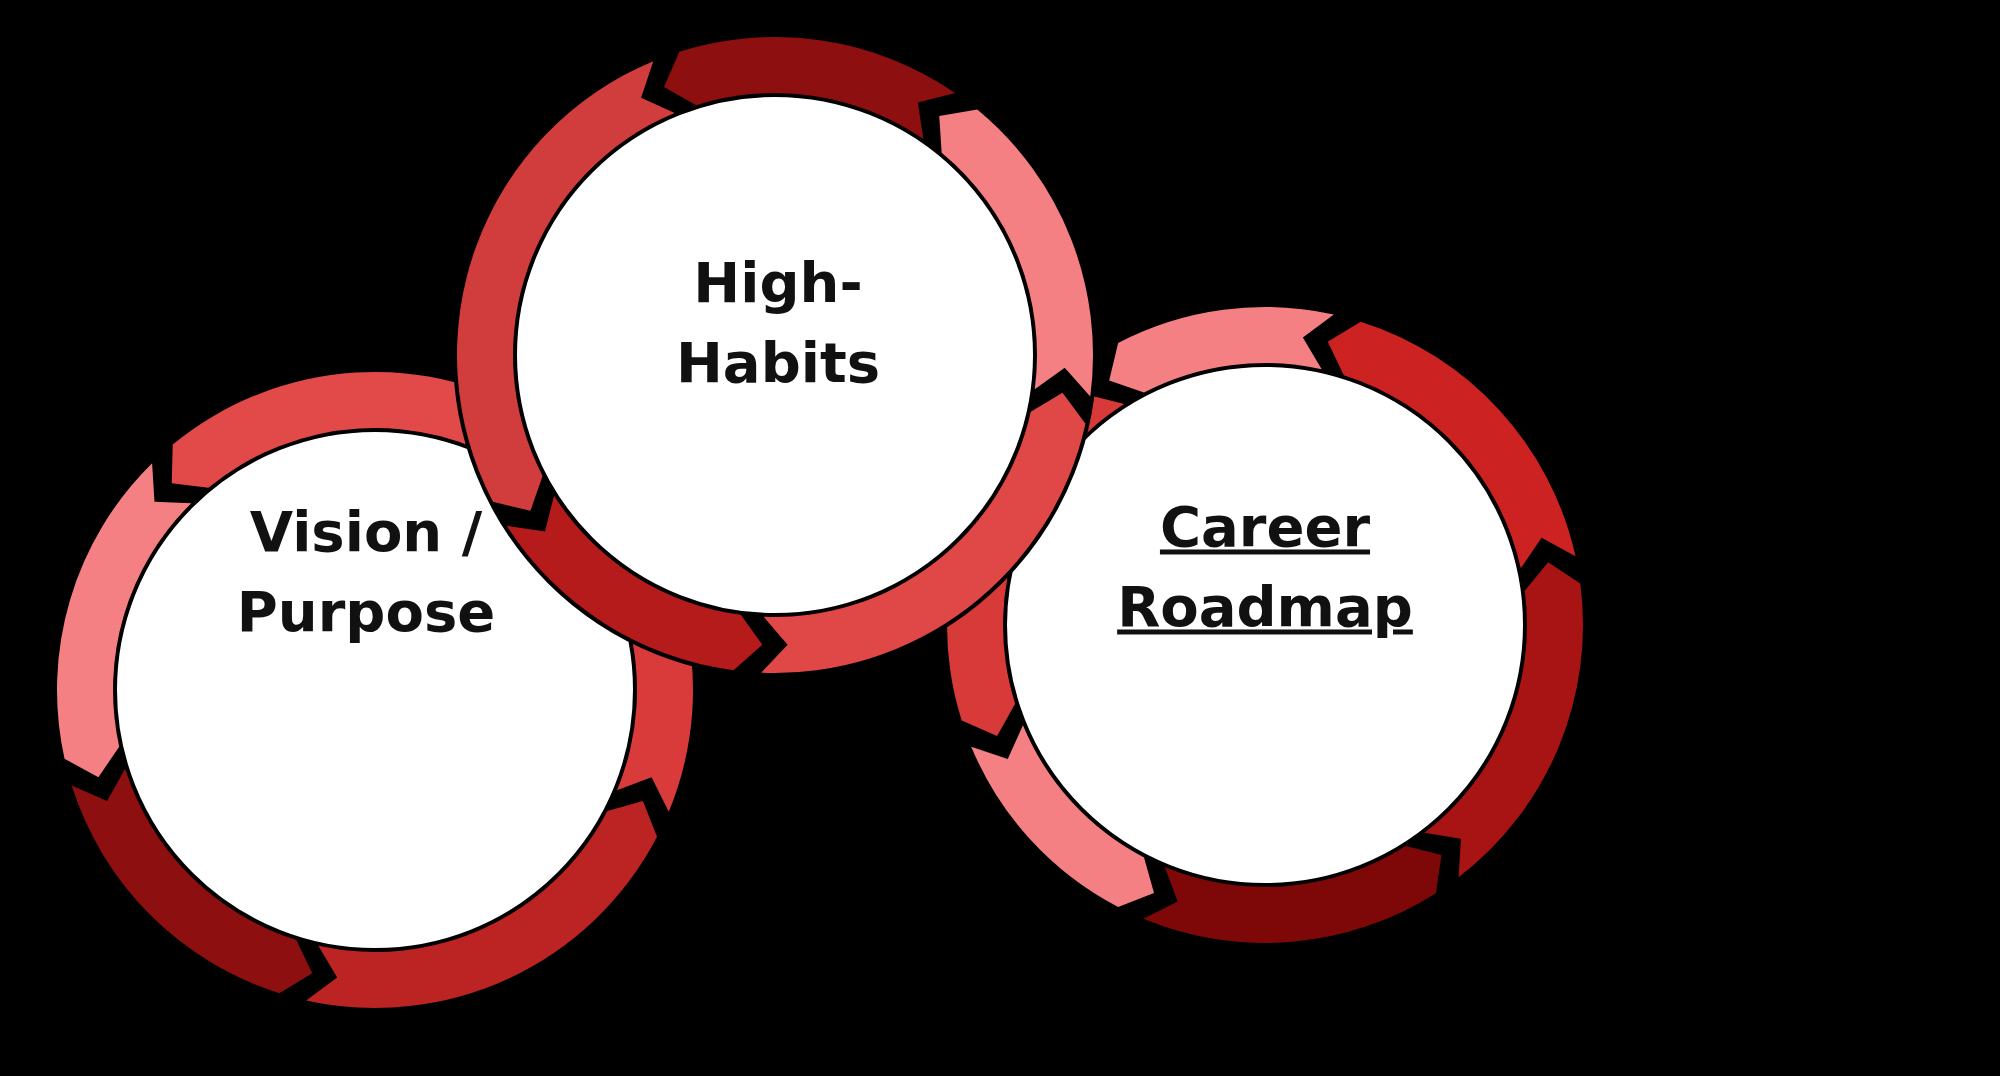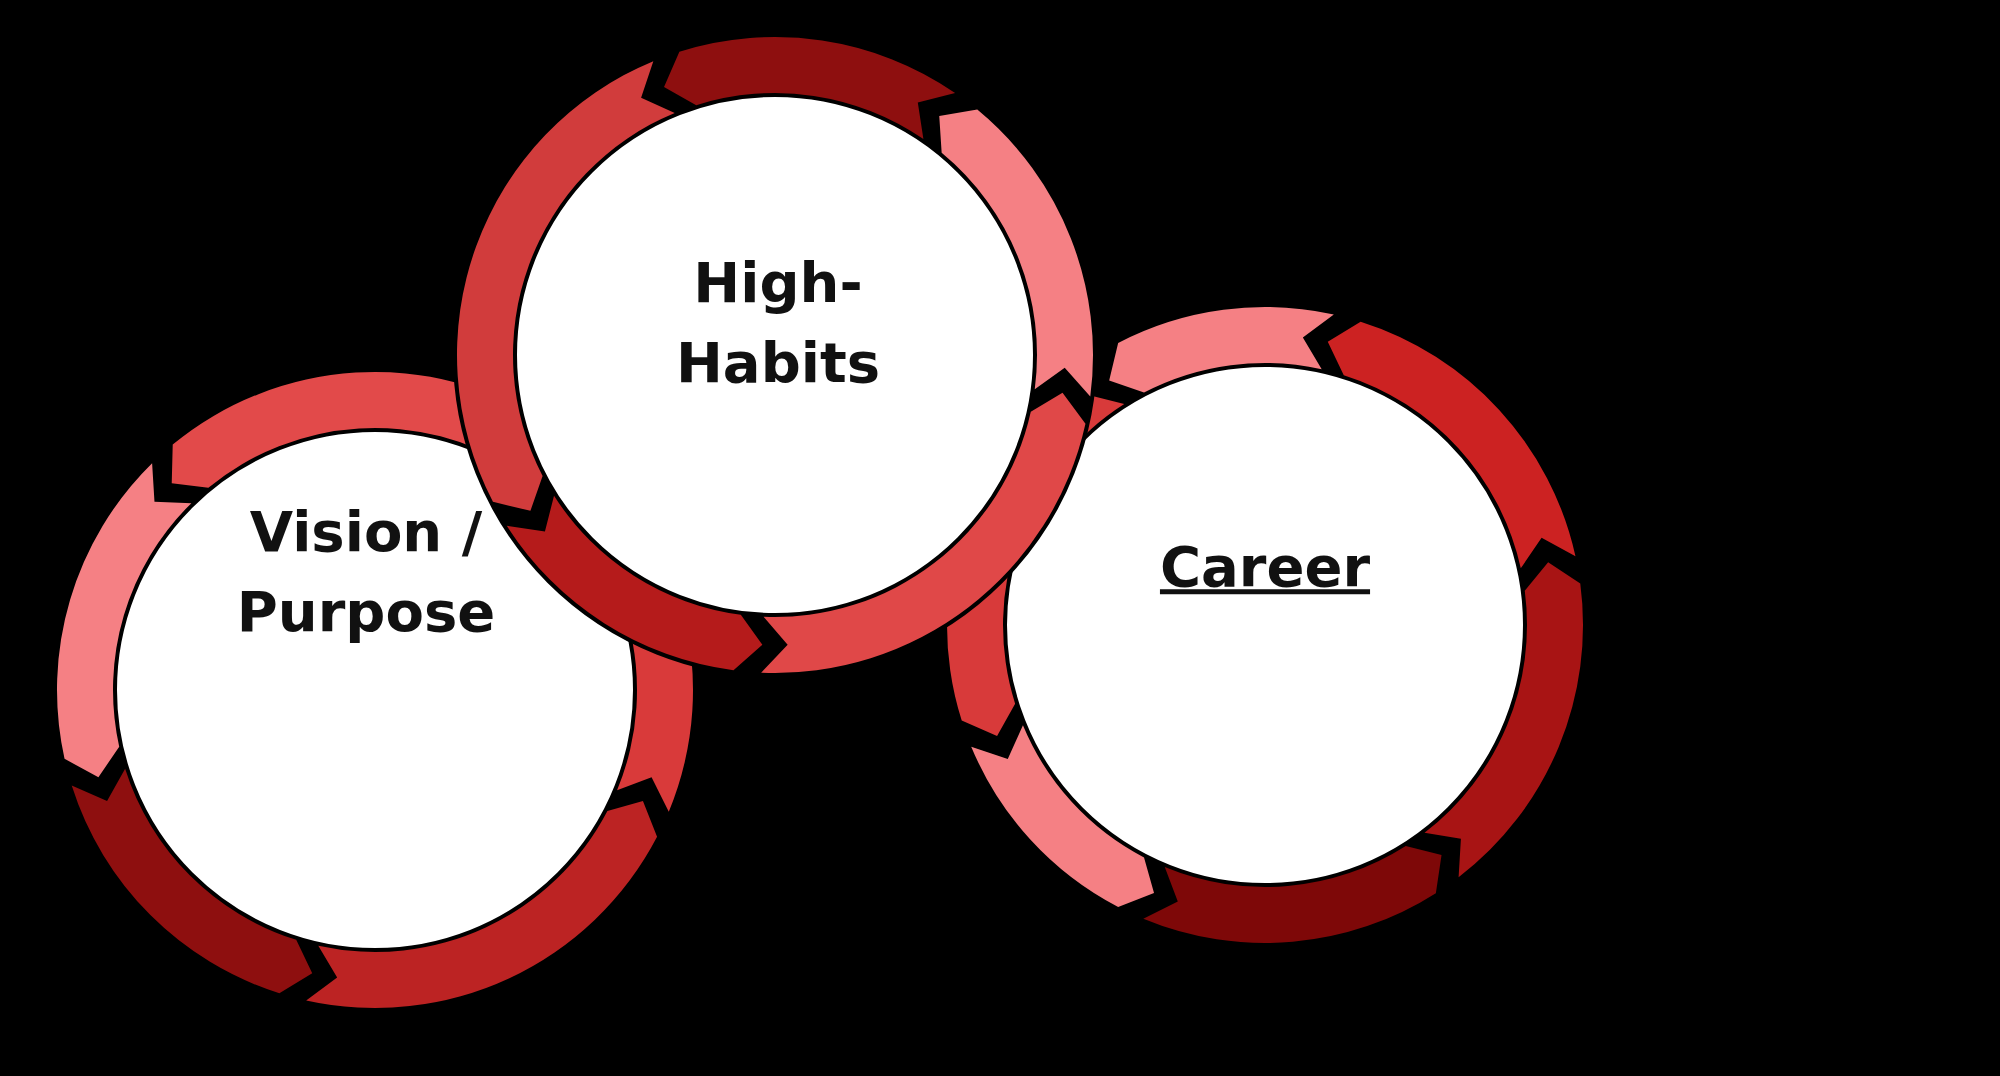--- a/index.html
+++ b/index.html
@@ -71,20 +71,21 @@
       </g>
     </svg>
 
   <div class="bubble-label" id="label-0" style="left: 366px; top: 572px;">
     <span class="line">Vision /</span>
     <span class="line">Purpose</span>
   </div>
 
   <div class="bubble-label" id="label-1" style="left: 1265px; top: 567px; text-decoration: underline;">
     <span class="line">Career</span>
+    <span class="line">Roadmap</span>
   </div>
 
   <div class="bubble-label" id="label-2" style="left: 778px; top: 295px; margin-top: 28px;">
     <span class="line">High-</span>
     <span class="line">Habits</span>
   </div>
 
 </div>
 
 </body></html>

